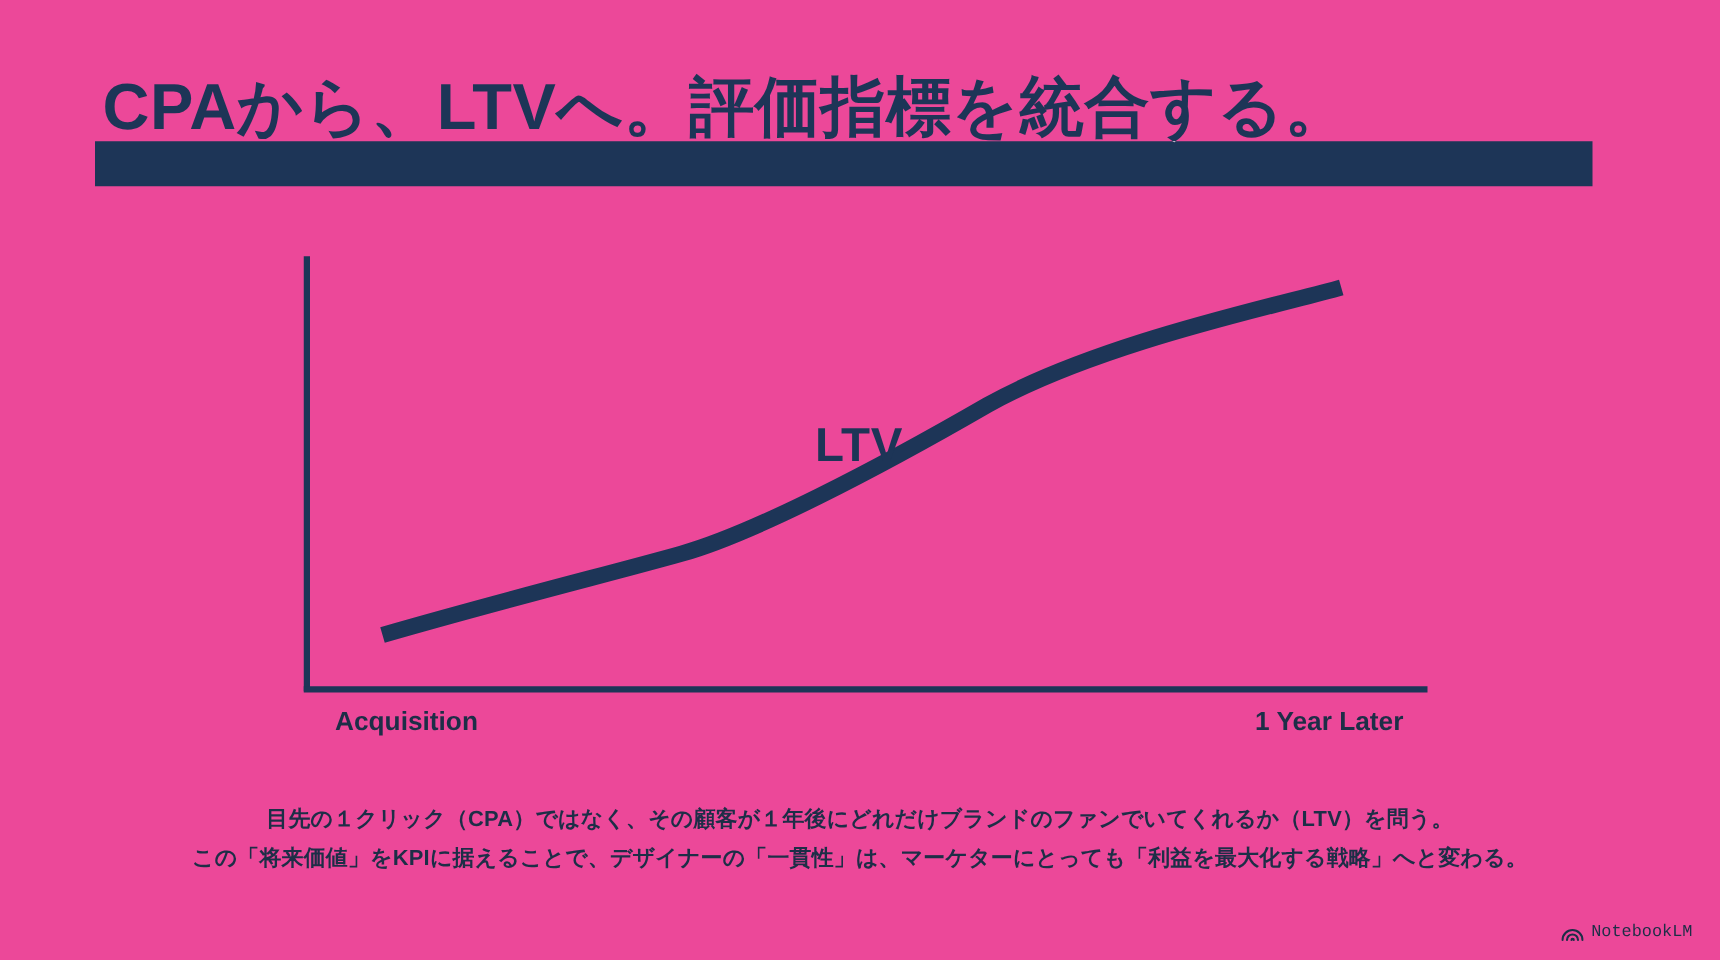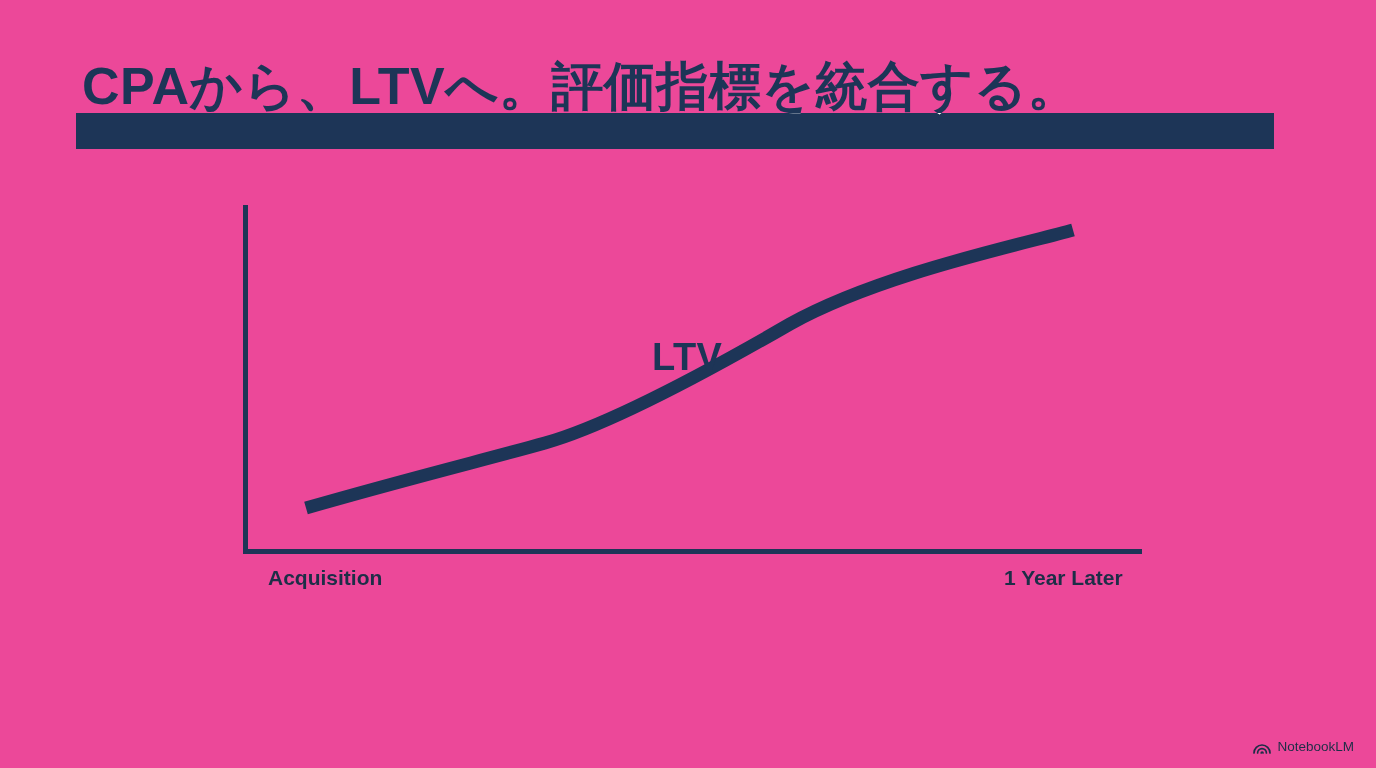--- a/index.html
+++ b/index.html
@@ -122,25 +122,26 @@
     letter-spacing: 0.2px;
   }
   #caption div { white-space: nowrap; }
 
   
   #watermark {
     position: absolute;
     right: 22px;
     bottom: 14px;
     display: flex;
-    align-items: flex-end;
+    align-items: flex-start;
     gap: 6px;
     color: #1d2e47;
     font-size: 13.5px;
     font-weight: 500;
+    font-family: Liberation Mono, monospace;
   }
   #watermark svg { display: block; }
 </style>
 </head>
 <body>
 
 <div id="slide">
 
   <div id="title-block">
     <div id="title-text-under">CPAから、LTVへ。評価指標を統合する。</div>
@@ -163,20 +164,24 @@
                C 650 84, 790 55, 843 40" fill="none" stroke="#1d3557" stroke-width="13" stroke-linecap="butt" stroke-linejoin="round"></path>
     </svg>
   </div>
 
   <div id="chart-label-ltv">LTV</div>
 
   <div id="axis-label-left">Acquisition</div>
 
   <div id="axis-label-right">1 Year Later</div>
 
+  <div id="caption">
+    <div>目先の１クリック（CPA）ではなく、その顧客が１年後にどれだけブランドのファンでいてくれるか（LTV）を問う。</div>
+    <div>この「将来価値」をKPIに据えることで、デザイナーの「一貫性」は、マーケターにとっても「利益を最大化する戦略」へと変わる。</div>
+  </div>
 
   <div id="watermark">
     <span>
       <svg width="18" height="14" viewBox="0 0 18 14" xmlns="http://www.w3.org/2000/svg">
         <path d="M1 13 A8 8 0 0 1 17 13" fill="none" stroke="#1d2e47" stroke-width="1.7" stroke-linecap="round"></path>
         <path d="M4.6 13 A4.4 4.4 0 0 1 13.4 13" fill="none" stroke="#1d2e47" stroke-width="1.7" stroke-linecap="round"></path>
         <path d="M8.2 13 A0.9 0.9 0 0 1 10 13" fill="none" stroke="#1d2e47" stroke-width="1.7" stroke-linecap="round"></path>
       </svg>
     </span>
     <span>NotebookLM</span>

